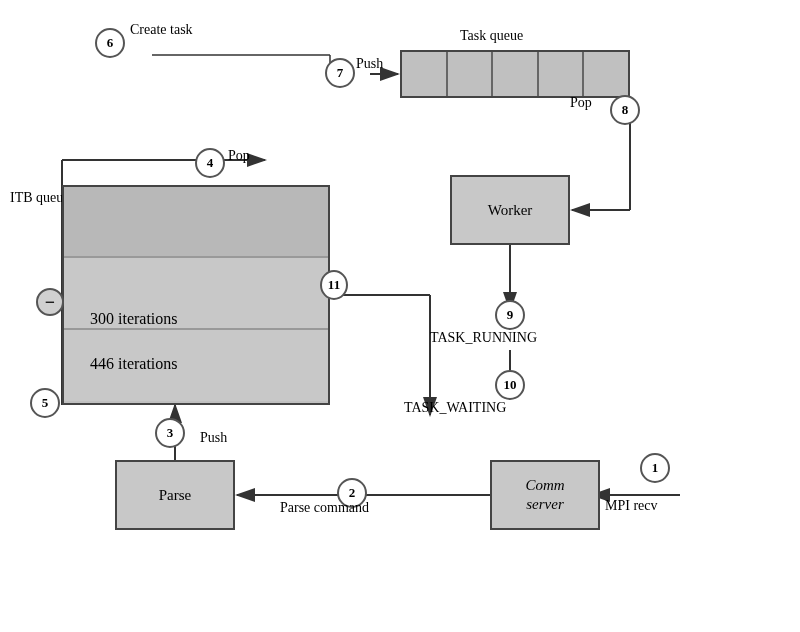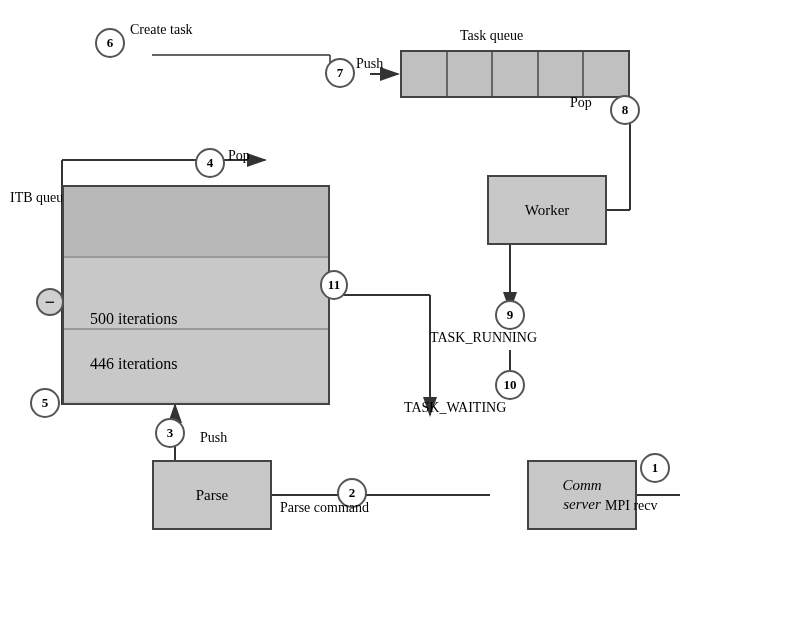--- a/index.html
+++ b/index.html
@@ -20,21 +20,20 @@
     
     .box {
       position: absolute;
       background: #c8c8c8;
       border: 2px solid #444;
       display: flex;
       align-items: center;
       justify-content: center;
       text-align: center;
       font-size: 15px;
-      margin-left: 37px;
     }
     
     .itb-queue-container {
       position: absolute;
       left: 62px;
       top: 185px;
       width: 268px;
       height: 220px;
     }
     .itb-queue-box {
@@ -198,21 +197,21 @@
   <div class="label" style="left:10px; top:190px;">ITB queue</div>
 
   <div class="itb-queue-container">
     <div class="itb-queue-box">
       <div class="itb-queue-row row1"></div>
       <div class="itb-queue-row row2"></div>
       <div class="itb-queue-row row3"></div>
     </div>
   </div>
 
-  <div class="label" style="left:90px; top:310px; font-size:16px;">500 iterations</div>
+  <div class="label" style="left:90px; top:310px; font-size:16px;">300 iterations</div>
 
   <div class="label" style="left:90px; top:355px; font-size:16px;">446 iterations</div>
 
   <div class="minus-circle" style="left:36px; top:288px;">−</div>
 
   <div class="box worker-box">Worker</div>
 
   <div class="box helper-box">Parse</div>
 
   <div class="box comm-box" style="left:490px; top:460px; width:110px; height:70px; font-size:15px; line-height:1.3;font-style:italic;">

